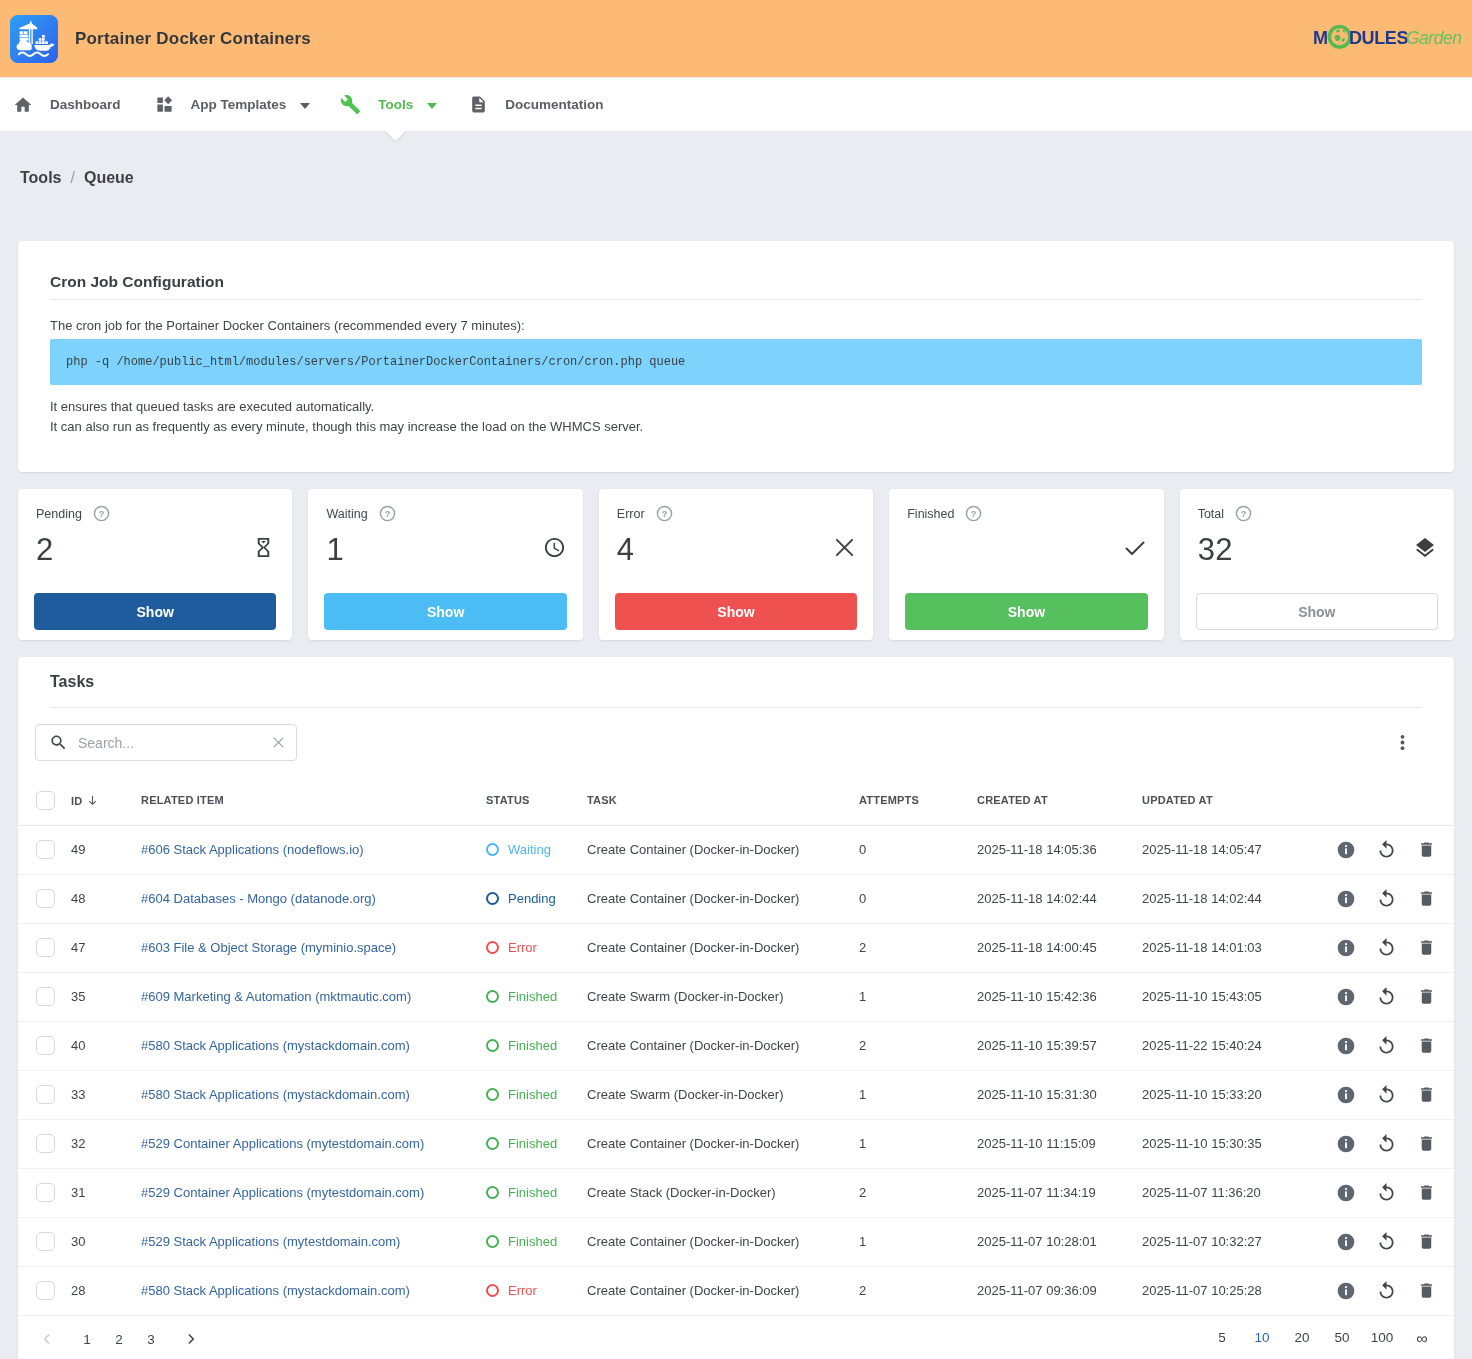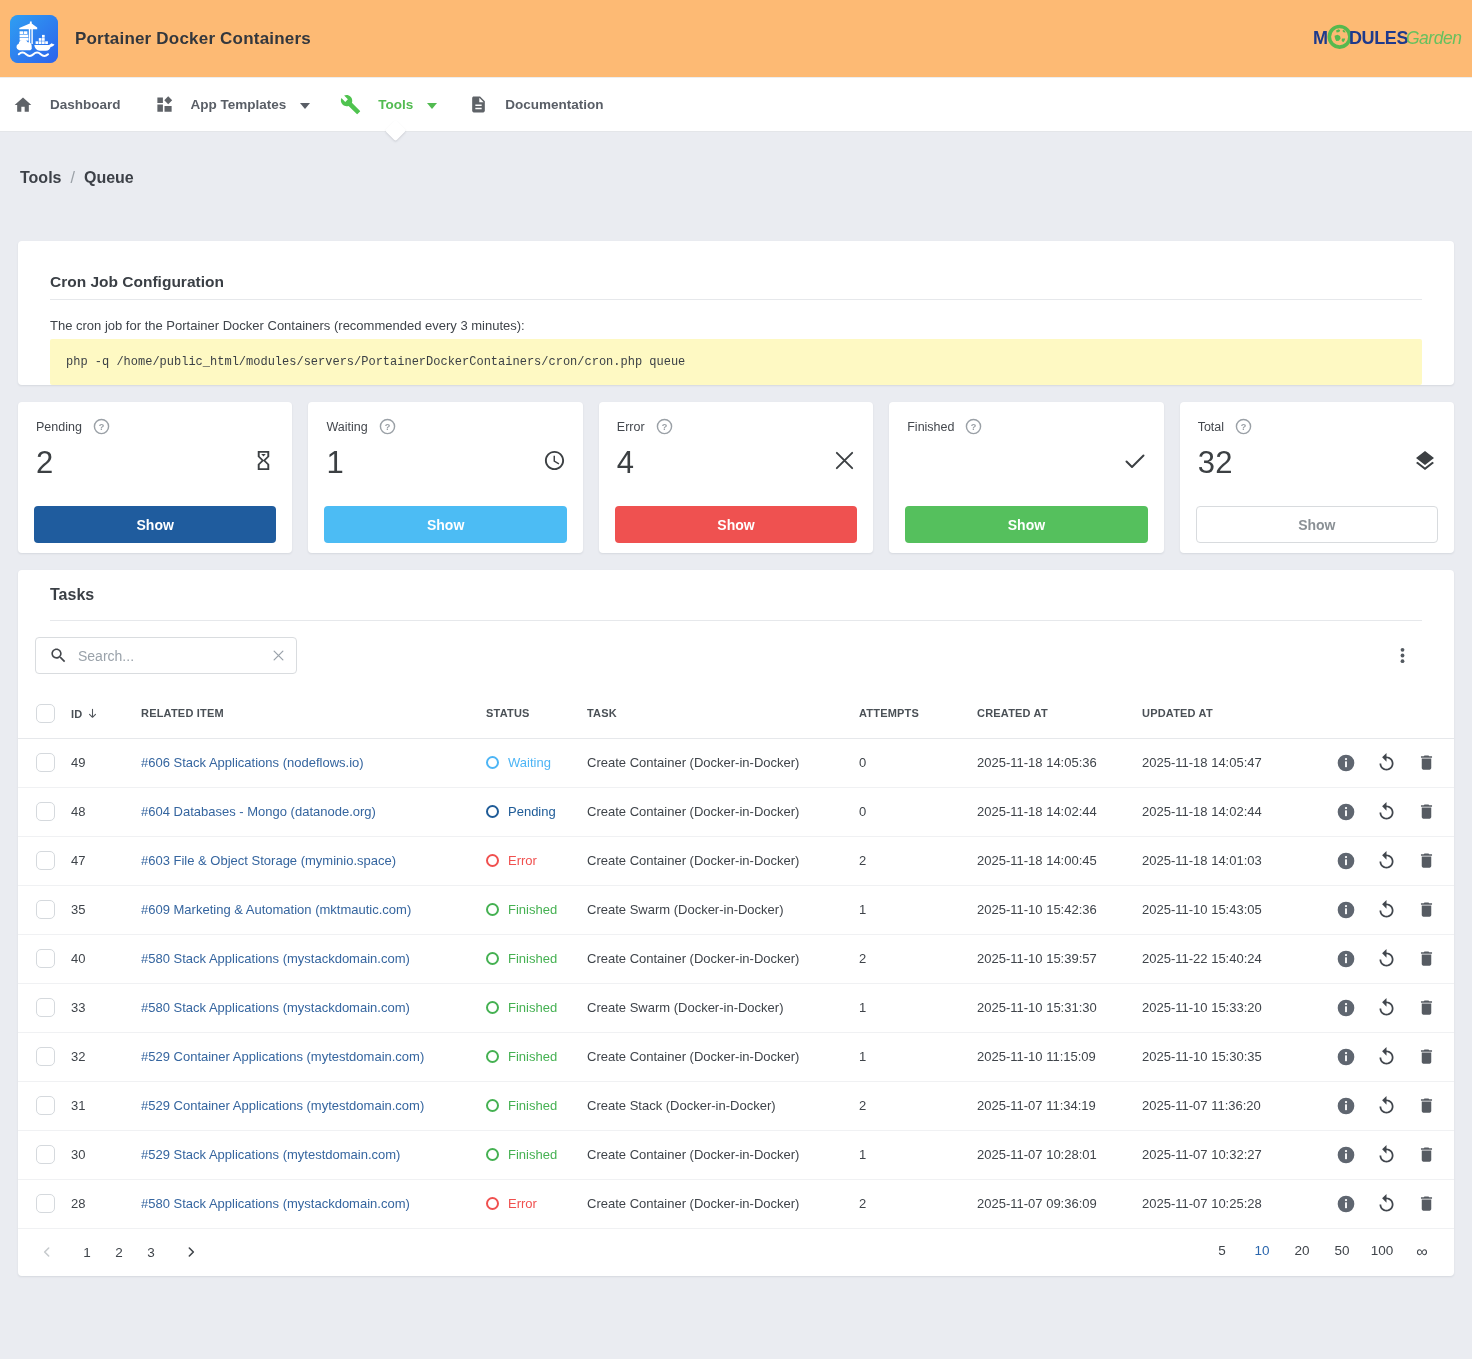--- a/index.html
+++ b/index.html
@@ -18,21 +18,21 @@
 .caret.green { border-top-color:#52bb51; }
 .nav-notch { position:absolute; left:388px; bottom:-7px; width:15px; height:15px; background:#fff; transform:rotate(45deg); border-radius:2px; box-shadow:1px 1px 2px rgba(120,125,135,.25); }
 
 .crumbs { padding:37px 0 0 20px; height:109px; font-size:16px; font-weight:bold; color:#3d4148; }
 .crumbs .sep { color:#9aa0a6; font-weight:normal; padding:0 9px; }
 
 .card { background:#fff; border-radius:4px; box-shadow:0 1px 2px rgba(40,50,60,.10); }
 .cron { margin:0 18px 0 18px; padding:0 32px; }
 .cron h2 { font-size:15.5px; font-weight:bold; color:#3a3f45; line-height:18px; padding:32px 0 8px 0; border-bottom:1px solid #e6e8eb; }
 .cron p.intro { font-size:13px; color:#3f444a; line-height:16px; margin-top:18px; }
-.codebox { background:#fef9c3; border-radius:2px; margin-top:5px; height:46px; padding:15px 16px; font-family:"Liberation Mono", monospace; font-size:12px; color:#3a3f45; line-height:16px; }
+.codebox { background:#7dd3fc; border-radius:2px; margin-top:5px; height:46px; padding:15px 16px; font-family:"Liberation Mono", monospace; font-size:12px; color:#3a3f45; line-height:16px; }
 .cron p.after { font-size:13px; color:#3f444a; line-height:20px; margin-top:12px; padding-bottom:35px; }
 
 .stats { display:flex; margin:17px 18px 0 18px; gap:16px; }
 .stat { background:#fff; border-radius:4px; box-shadow:0 1px 2px rgba(40,50,60,.10); flex:1; height:151px; padding:16px 16px 16px 18px; position:relative; }
 .stat .t { font-size:12.5px; color:#43474d; display:flex; align-items:center; }
 .stat .q { margin-left:11px; display:flex; }
 .stat .num { font-size:31px; font-weight:400; color:#3c4043; margin-top:10px; letter-spacing:.5px; }
 .stat .icon { position:absolute; right:17px; top:47px; }
 .stat .btn { position:absolute; left:16px; right:16px; bottom:10px; height:37px; border-radius:4px; color:#fff; font-size:14px; font-weight:bold; display:flex; align-items:center; justify-content:center; }
 .btn.b1 { background:#1f5c9e; }
@@ -158,22 +158,23 @@
         <path d="M14 2H6c-1.1 0-2 .9-2 2v16c0 1.1.9 2 2 2h12c1.1 0 2-.9 2-2V8l-6-6zm2 16H8v-2h8v2zm0-4H8v-2h8v2zm-3-5V3.5L18.5 9H13z"></path>
       </svg>
     <span class="lbl">Documentation</span>
     </div>
   <div class="nav-notch"></div>
 </div>
 <div class="crumbs">Tools<span class="sep">/</span>Queue</div>
 
 <div class="card cron">
   <h2>Cron Job Configuration</h2>
-  <p class="intro">The cron job for the Portainer Docker Containers (recommended every 3 minutes):</p>
+  <p class="intro">The cron job for the Portainer Docker Containers (recommended every 7 minutes):</p>
   <div class="codebox">php -q /home/public_html/modules/servers/PortainerDockerContainers/cron/cron.php queue</div>
+  <p class="after">It ensures that queued tasks are executed automatically.<br>It can also run as frequently as every minute, though this may increase the load on the WHMCS server.</p>
 </div>
 
 <div class="stats">
   <div class="stat">
       <div class="t">Pending<span class="q">
           <svg width="17" height="17" viewBox="0 0 24 24">
             <circle cx="12" cy="12" r="10" fill="none" stroke="#9aa0a6" stroke-width="2"></circle>
             <text x="12" y="16.6" text-anchor="middle" font-size="13" font-weight="bold" fill="#9aa0a6" font-family="Liberation Sans, sans-serif">?</text>
           </svg>
         </span></div>

